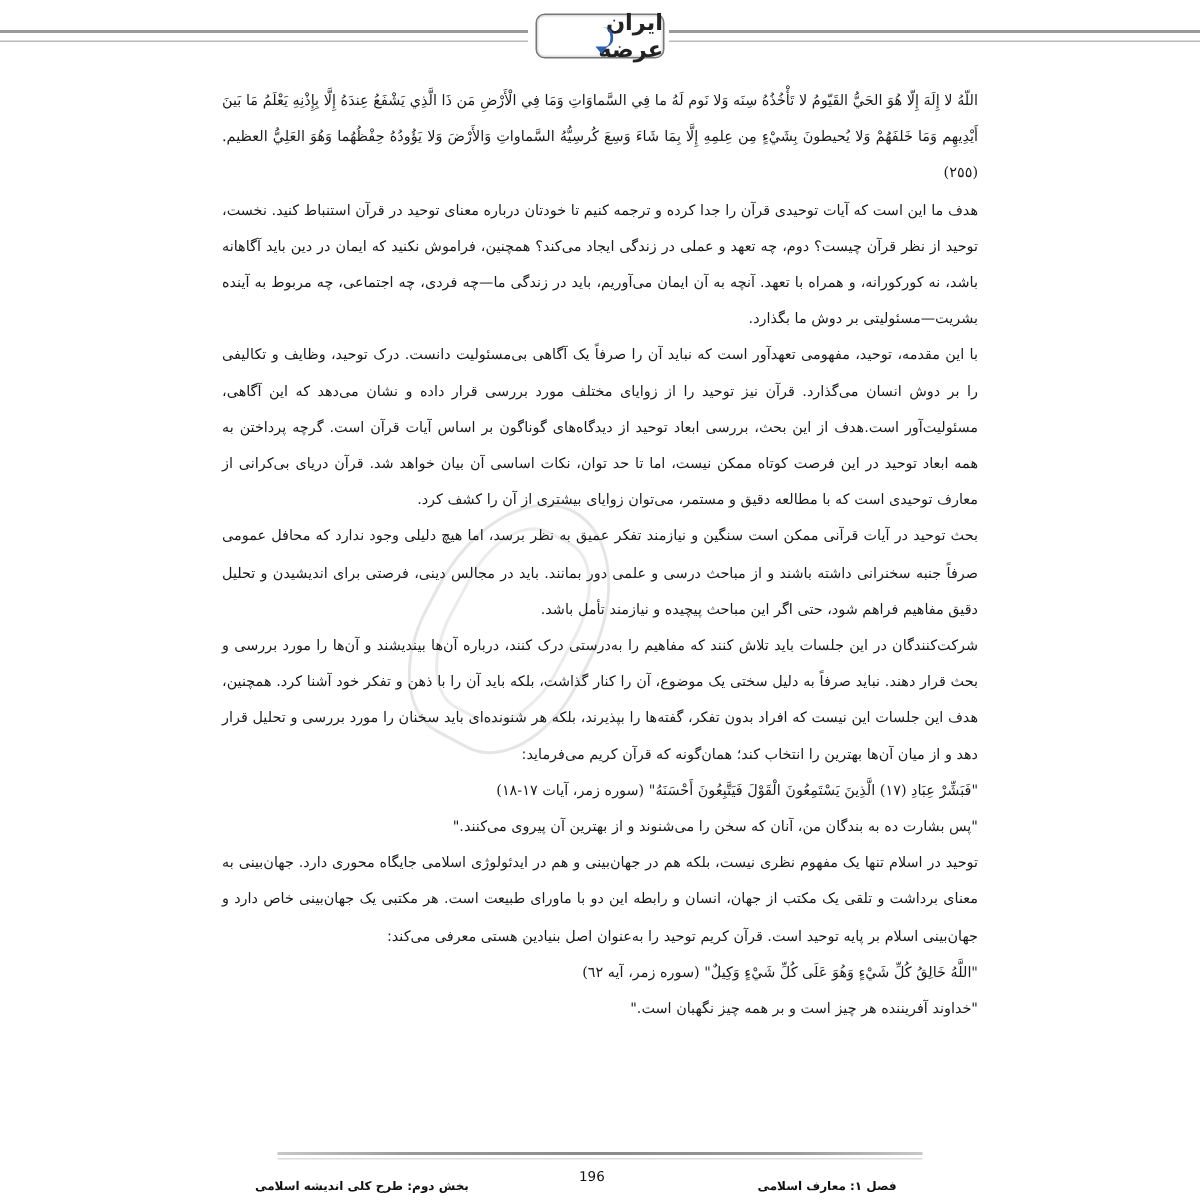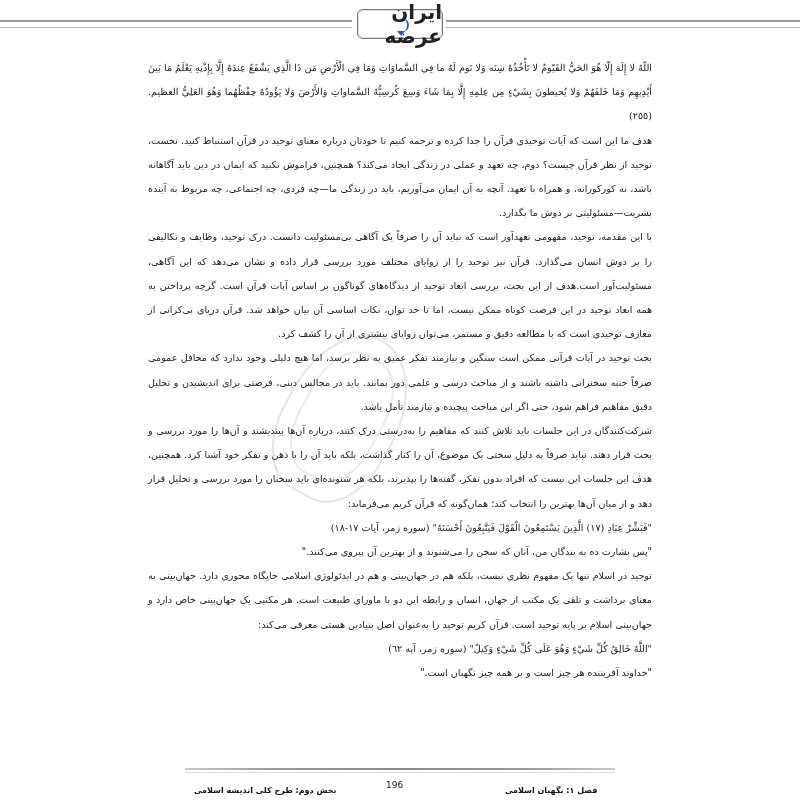--- a/index.html
+++ b/index.html
@@ -22,21 +22,21 @@
     .header-line.left { left: 0; width: 352px; }
     .header-line.right { left: 446px; width: 354px; }
     .logo {
       position: absolute; left: 357px; top: 9px; width: 84px; height: 28px;
       border: 1.5px solid #777; border-radius: 6px; background: #fff;
       box-shadow: 0 0 0 1px #ddd inset;
       display: flex; align-items: center; justify-content: center;
       direction: rtl;
     }
     .logo-text {
-      font-family: "DejaVu Sans", sans-serif; font-weight: bold; font-size: 20px;
+      font-family: "DejaVu Sans", sans-serif; font-weight: bold; font-size: 15px;
       color: #222; letter-spacing: -0.5px;
     }
     .logo-arrow {
       position: absolute; left: 37px; top: 8px; width: 12px; height: 14px;
       border-right: 2px solid #2a5fb0; border-radius: 0 12px 12px 0;
     }
     .logo-arrow::after {
       content: ""; position: absolute; bottom: -4px; left: 2px;
       border-top: 5px solid #2a5fb0; border-left: 4px solid transparent; border-right: 4px solid transparent;
     }
@@ -64,21 +64,21 @@
     
     .footer-rule {
       position: absolute; left: 185px; top: 768px; width: 430px; height: 2px;
       background: linear-gradient(to right, #c8c8c8 0%, #9a9a9a 20%, #8a8a8a 50%, #9a9a9a 80%, #c8c8c8 100%);
     }
     .footer-rule.thin { top: 772px; height: 1px; background: #dcdcdc; }
     .footer {
       position: absolute; top: 786px; font-size: 8px; font-weight: bold; direction: rtl;
       font-family: "DejaVu Sans", sans-serif; color: #111;
     }
-    .footer.left { left: 194px; }
+    .footer.left { left: 170px; }
     .footer.center { left: 386px; font-weight: normal; font-size: 9px; top: 780px; }
     .footer.right { left: 505px; }
   </style>
 </head>
 <body>
 
 <div class="page">
 
   <div class="header-line left"></div>
   <div class="logo">
@@ -97,16 +97,16 @@
     <p class="last-line">شرکت‌کنندگان در این جلسات باید تلاش کنند که مفاهیم را به‌درستی درک کنند، درباره آن‌ها بیندیشند و آن‌ها را مورد بررسی و بحث قرار دهند. نباید صرفاً به دلیل سختی یک موضوع، آن را کنار گذاشت، بلکه باید آن را با ذهن و تفکر خود آشنا کرد. همچنین، هدف این جلسات این نیست که افراد بدون تفکر، گفته‌ها را بپذیرند، بلکه هر شنونده‌ای باید سخنان را مورد بررسی و تحلیل قرار دهد و از میان آن‌ها بهترین را انتخاب کند؛ همان‌گونه که قرآن کریم می‌فرماید:</p>
     <p class="quote ar">"فَبَشِّرْ عِبَادِ (١٧) الَّذِينَ يَسْتَمِعُونَ الْقَوْلَ فَيَتَّبِعُونَ أَحْسَنَهُ" (سوره زمر، آیات ١٧-١٨)</p>
     <p class="quote">"پس بشارت ده به بندگان من، آنان که سخن را می‌شنوند و از بهترین آن پیروی می‌کنند."</p>
     <p class="last-line">توحید در اسلام تنها یک مفهوم نظری نیست، بلکه هم در جهان‌بینی و هم در ایدئولوژی اسلامی جایگاه محوری دارد. جهان‌بینی به معنای برداشت و تلقی یک مکتب از جهان، انسان و رابطه این دو با ماورای طبیعت است. هر مکتبی یک جهان‌بینی خاص دارد و جهان‌بینی اسلام بر پایه توحید است. قرآن کریم توحید را به‌عنوان اصل بنیادین هستی معرفی می‌کند:</p>
     <p class="quote ar">"اللَّهُ خَالِقُ كُلِّ شَيْءٍ وَهُوَ عَلَى كُلِّ شَيْءٍ وَكِيلٌ" (سوره زمر، آیه ٦٢)</p>
     <p class="quote">"خداوند آفریننده هر چیز است و بر همه چیز نگهبان است."</p>
   </div>
 
   <div class="footer-rule"></div>
   <div class="footer-rule thin"></div>
-  <div class="footer right">فصل ١: نگهبان اسلامی</div>
+  <div class="footer right">فصل ١: معارف اسلامی</div>
   <div class="footer center">196</div>
   <div class="footer left">بخش دوم: طرح کلی اندیشه اسلامی</div>
 </div>
 
 </body></html>

